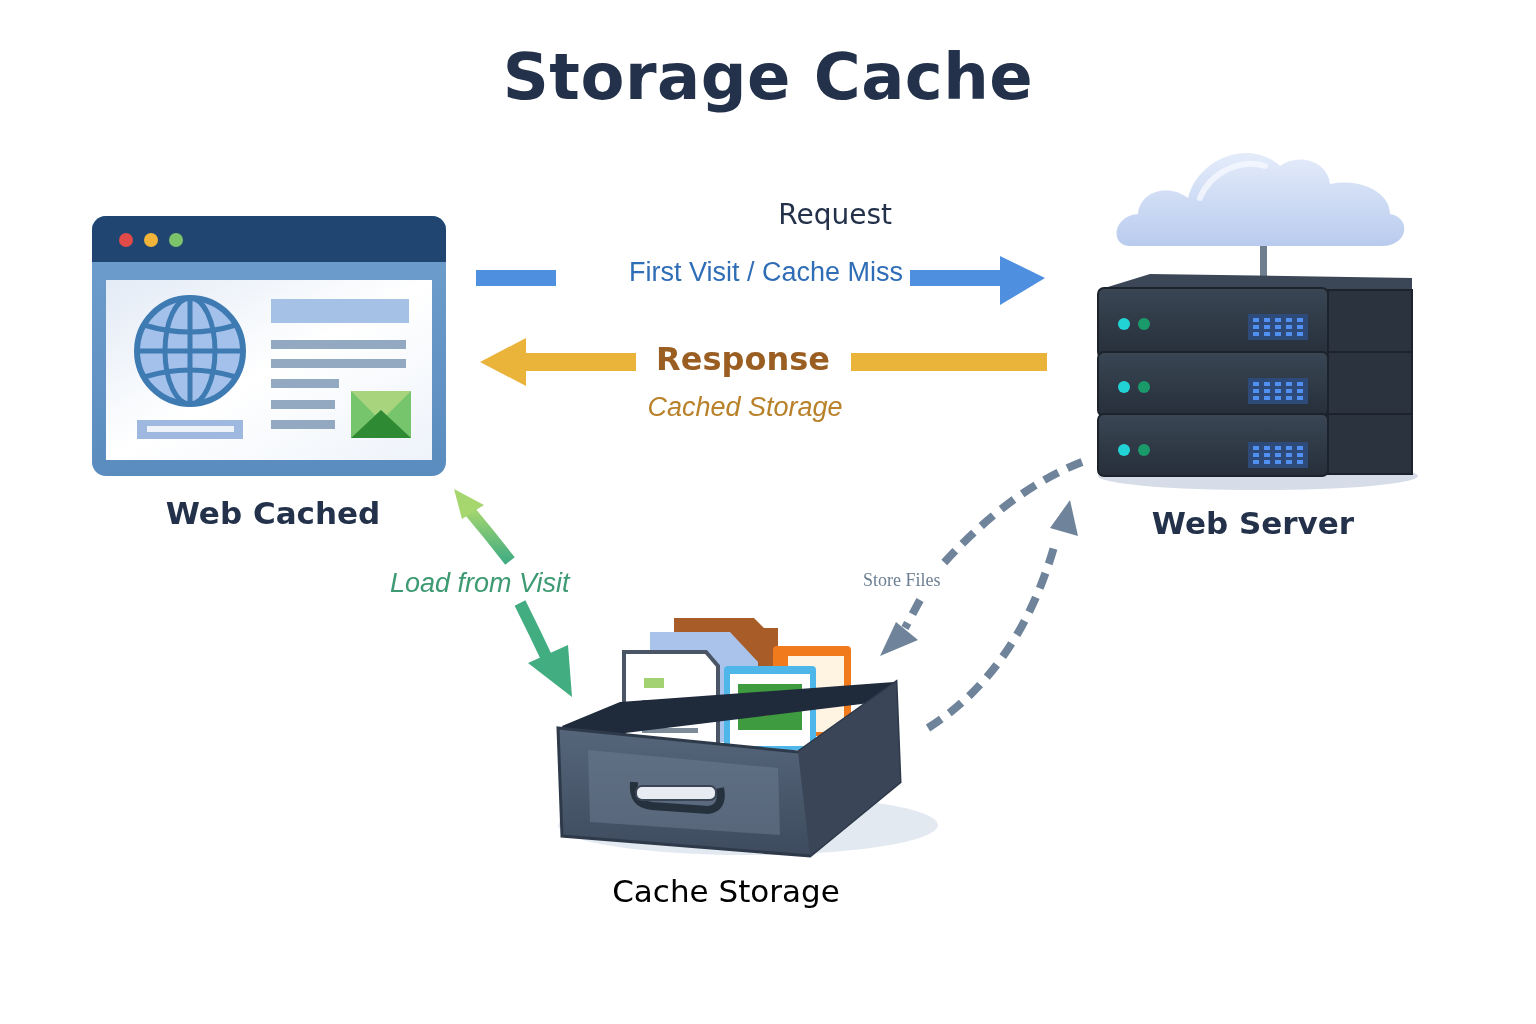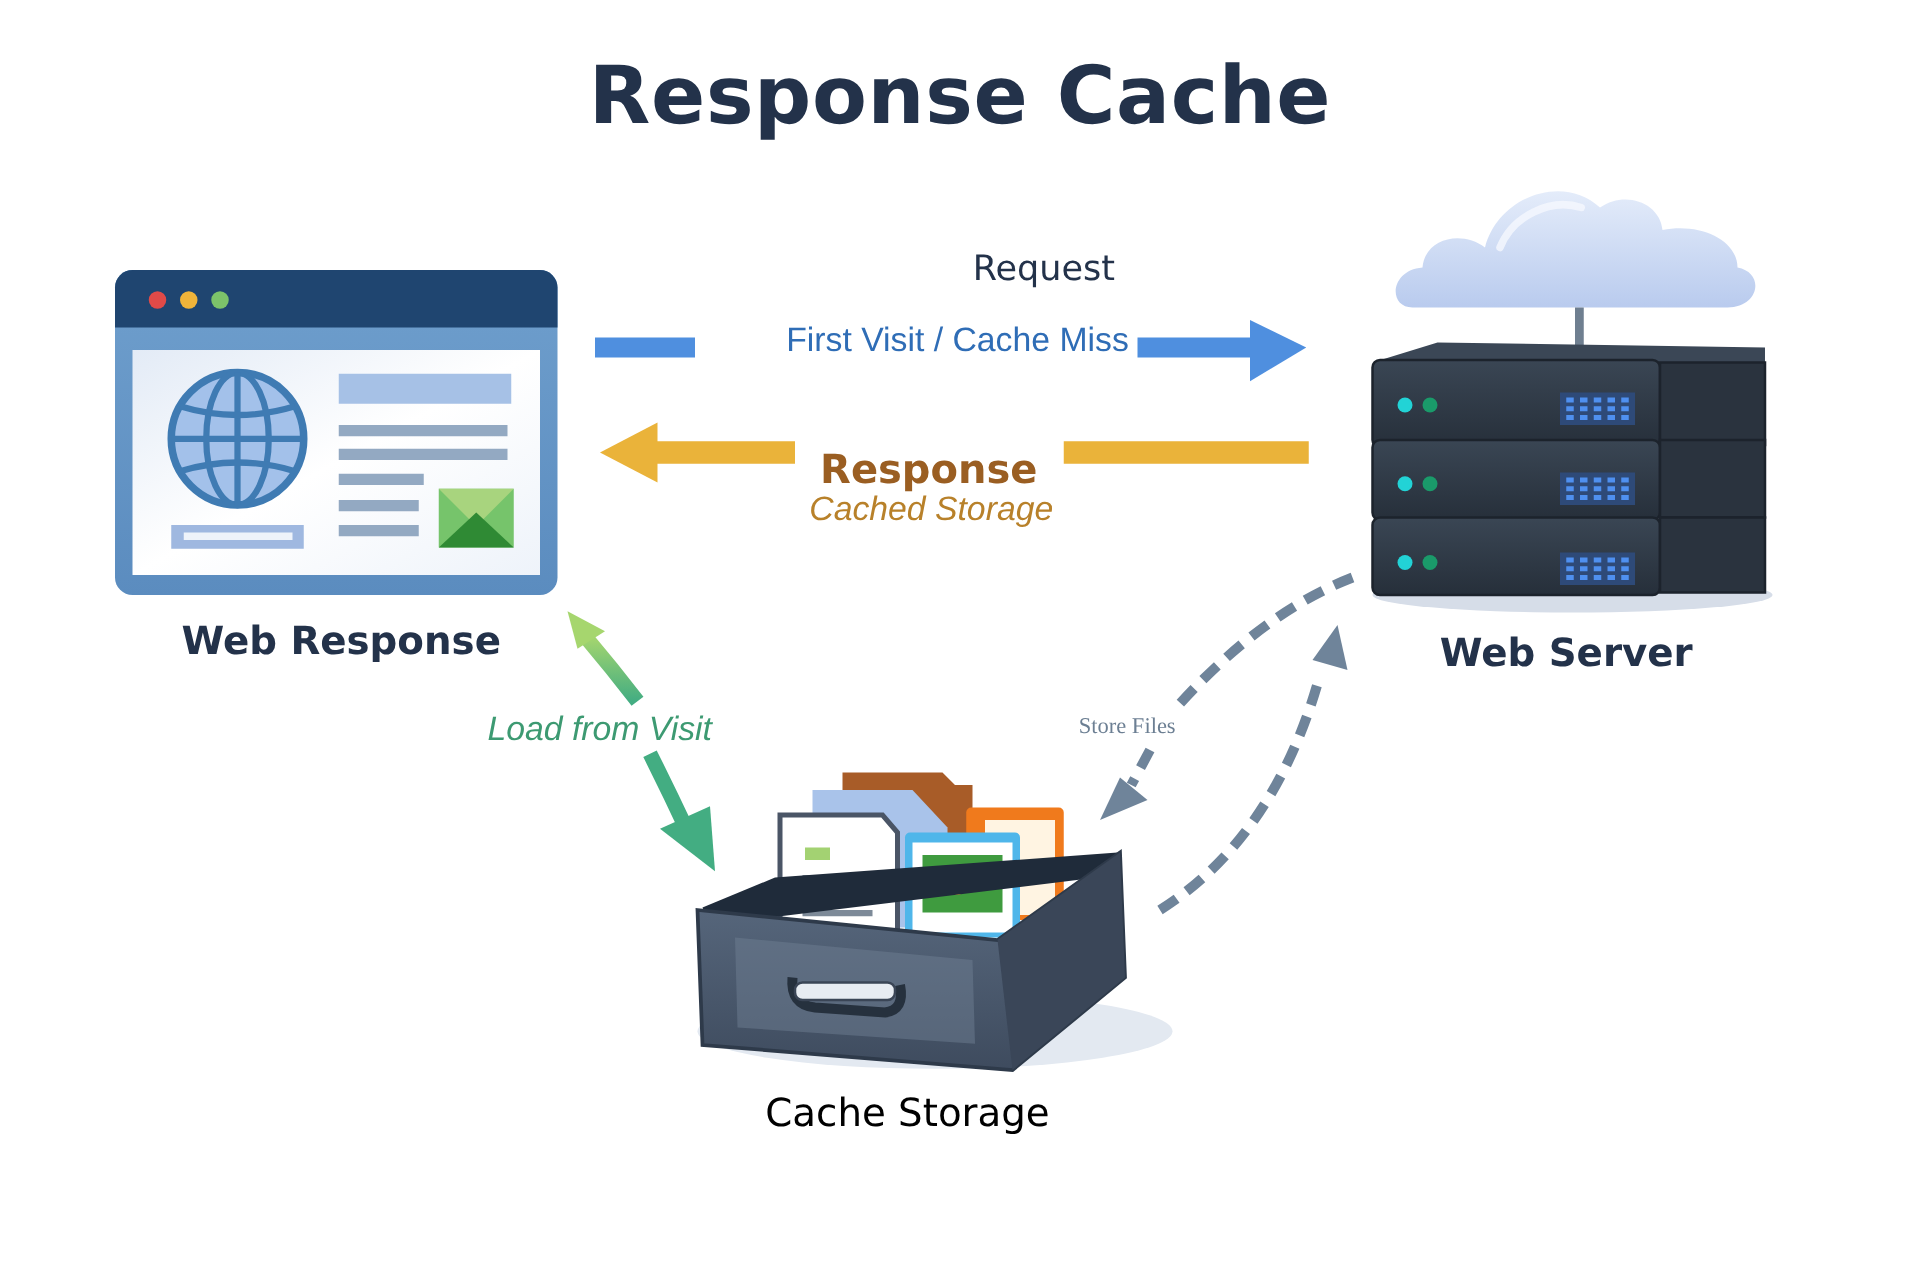--- a/index.html
+++ b/index.html
@@ -14,21 +14,21 @@
   .req-sub { font-size: 27px; color: #2f6db6; text-align: center; white-space: nowrap; font-family: "Liberation Sans", sans-serif; }
   .resp-title { font-size: 32px; font-weight: bold; color: #9a5e22; text-align: center; white-space: nowrap; }
   .resp-sub { font-size: 27px; font-style: italic; color: #b8812a; text-align: center; white-space: nowrap; font-family: "Liberation Sans", sans-serif; }
   .load-label { font-size: 27px; font-style: italic; color: #3d9a72; white-space: nowrap; font-family: "Liberation Sans", sans-serif; }
   .store-label { font-size: 18px; color: #6c7f93; white-space: nowrap; font-family: Liberation Serif, serif; }
   svg { position: absolute; overflow: visible; }
 </style>
 </head>
 <body>
 
-<div class="abs title">Response Cache</div>
+<div class="abs title">Storage Cache</div>
 
 <svg style="left:90px; top:214px;" width="358" height="264" viewBox="0 0 358 264">
   <defs>
     <linearGradient id="frameG" x1="0" y1="0" x2="0" y2="1">
       <stop offset="0" stop-color="#6f9fcd"></stop>
         <stop offset="1" stop-color="#5b8cbf"></stop>
     </linearGradient>
     <linearGradient id="screenG" x1="0" y1="0" x2="1" y2="1">
       <stop offset="0" stop-color="#e3ebf6"></stop>
         <stop offset="0.5" stop-color="#ffffff"></stop>
@@ -60,36 +60,36 @@
   <rect x="181" y="165" width="68" height="9" fill="#93a9c2"></rect>
   <rect x="181" y="186" width="64" height="9" fill="#93a9c2"></rect>
   <rect x="181" y="206" width="64" height="9" fill="#93a9c2"></rect>
 
   <g>
     <rect x="261" y="177" width="60" height="47" fill="#76c46b"></rect>
     <polygon points="261,177 321,177 291,207" fill="#a8d47e"></polygon>
     <polygon points="261,224 291,196 321,224" fill="#2f8a34"></polygon>
   </g>
 </svg>
-<div class="abs node-label" style="left:120px; width:306px; top:495px;">Web Response</div>
+<div class="abs node-label" style="left:120px; width:306px; top:495px;">Web Cached</div>
 
 <div class="abs req-title" style="left:600px; width:292px; top:198px;">Request</div>
 <svg style="left:470px; top:250px;" width="580" height="60" viewBox="0 0 580 60">
   <rect x="6" y="20" width="80" height="16" fill="#4f8fdf"></rect>
   <rect x="440" y="20" width="90" height="16" fill="#4f8fdf"></rect>
   <polygon points="530,6 575,28 530,55" fill="#4f8fdf"></polygon>
 </svg>
 <div class="abs req-sub" style="left:600px; width:332px; top:257px;">First Visit / Cache Miss</div>
 
 <svg style="left:476px; top:336px;" width="575" height="55" viewBox="0 0 575 55">
   <polygon points="4,26 50,2 50,50" fill="#eab33a"></polygon>
   <rect x="48" y="17" width="112" height="18" fill="#eab33a"></rect>
   <rect x="375" y="17" width="196" height="18" fill="#eab33a"></rect>
 </svg>
-<div class="abs resp-title" style="left:640px; width:206px; top:356px;">Response</div>
+<div class="abs resp-title" style="left:640px; width:206px; top:340px;">Response</div>
 <div class="abs resp-sub" style="left:620px; width:250px; top:392px;">Cached Storage</div>
 
 <svg style="left:1090px; top:128px;" width="340" height="370" viewBox="0 0 340 370">
   <defs>
     <linearGradient id="cloudG" x1="0" y1="0" x2="0" y2="1">
       <stop offset="0" stop-color="#e4ecfa"></stop>
         <stop offset="1" stop-color="#b9cbee"></stop>
     </linearGradient>
     <linearGradient id="unitG" x1="0" y1="0" x2="0" y2="1">
       <stop offset="0" stop-color="#3a4654"></stop>

